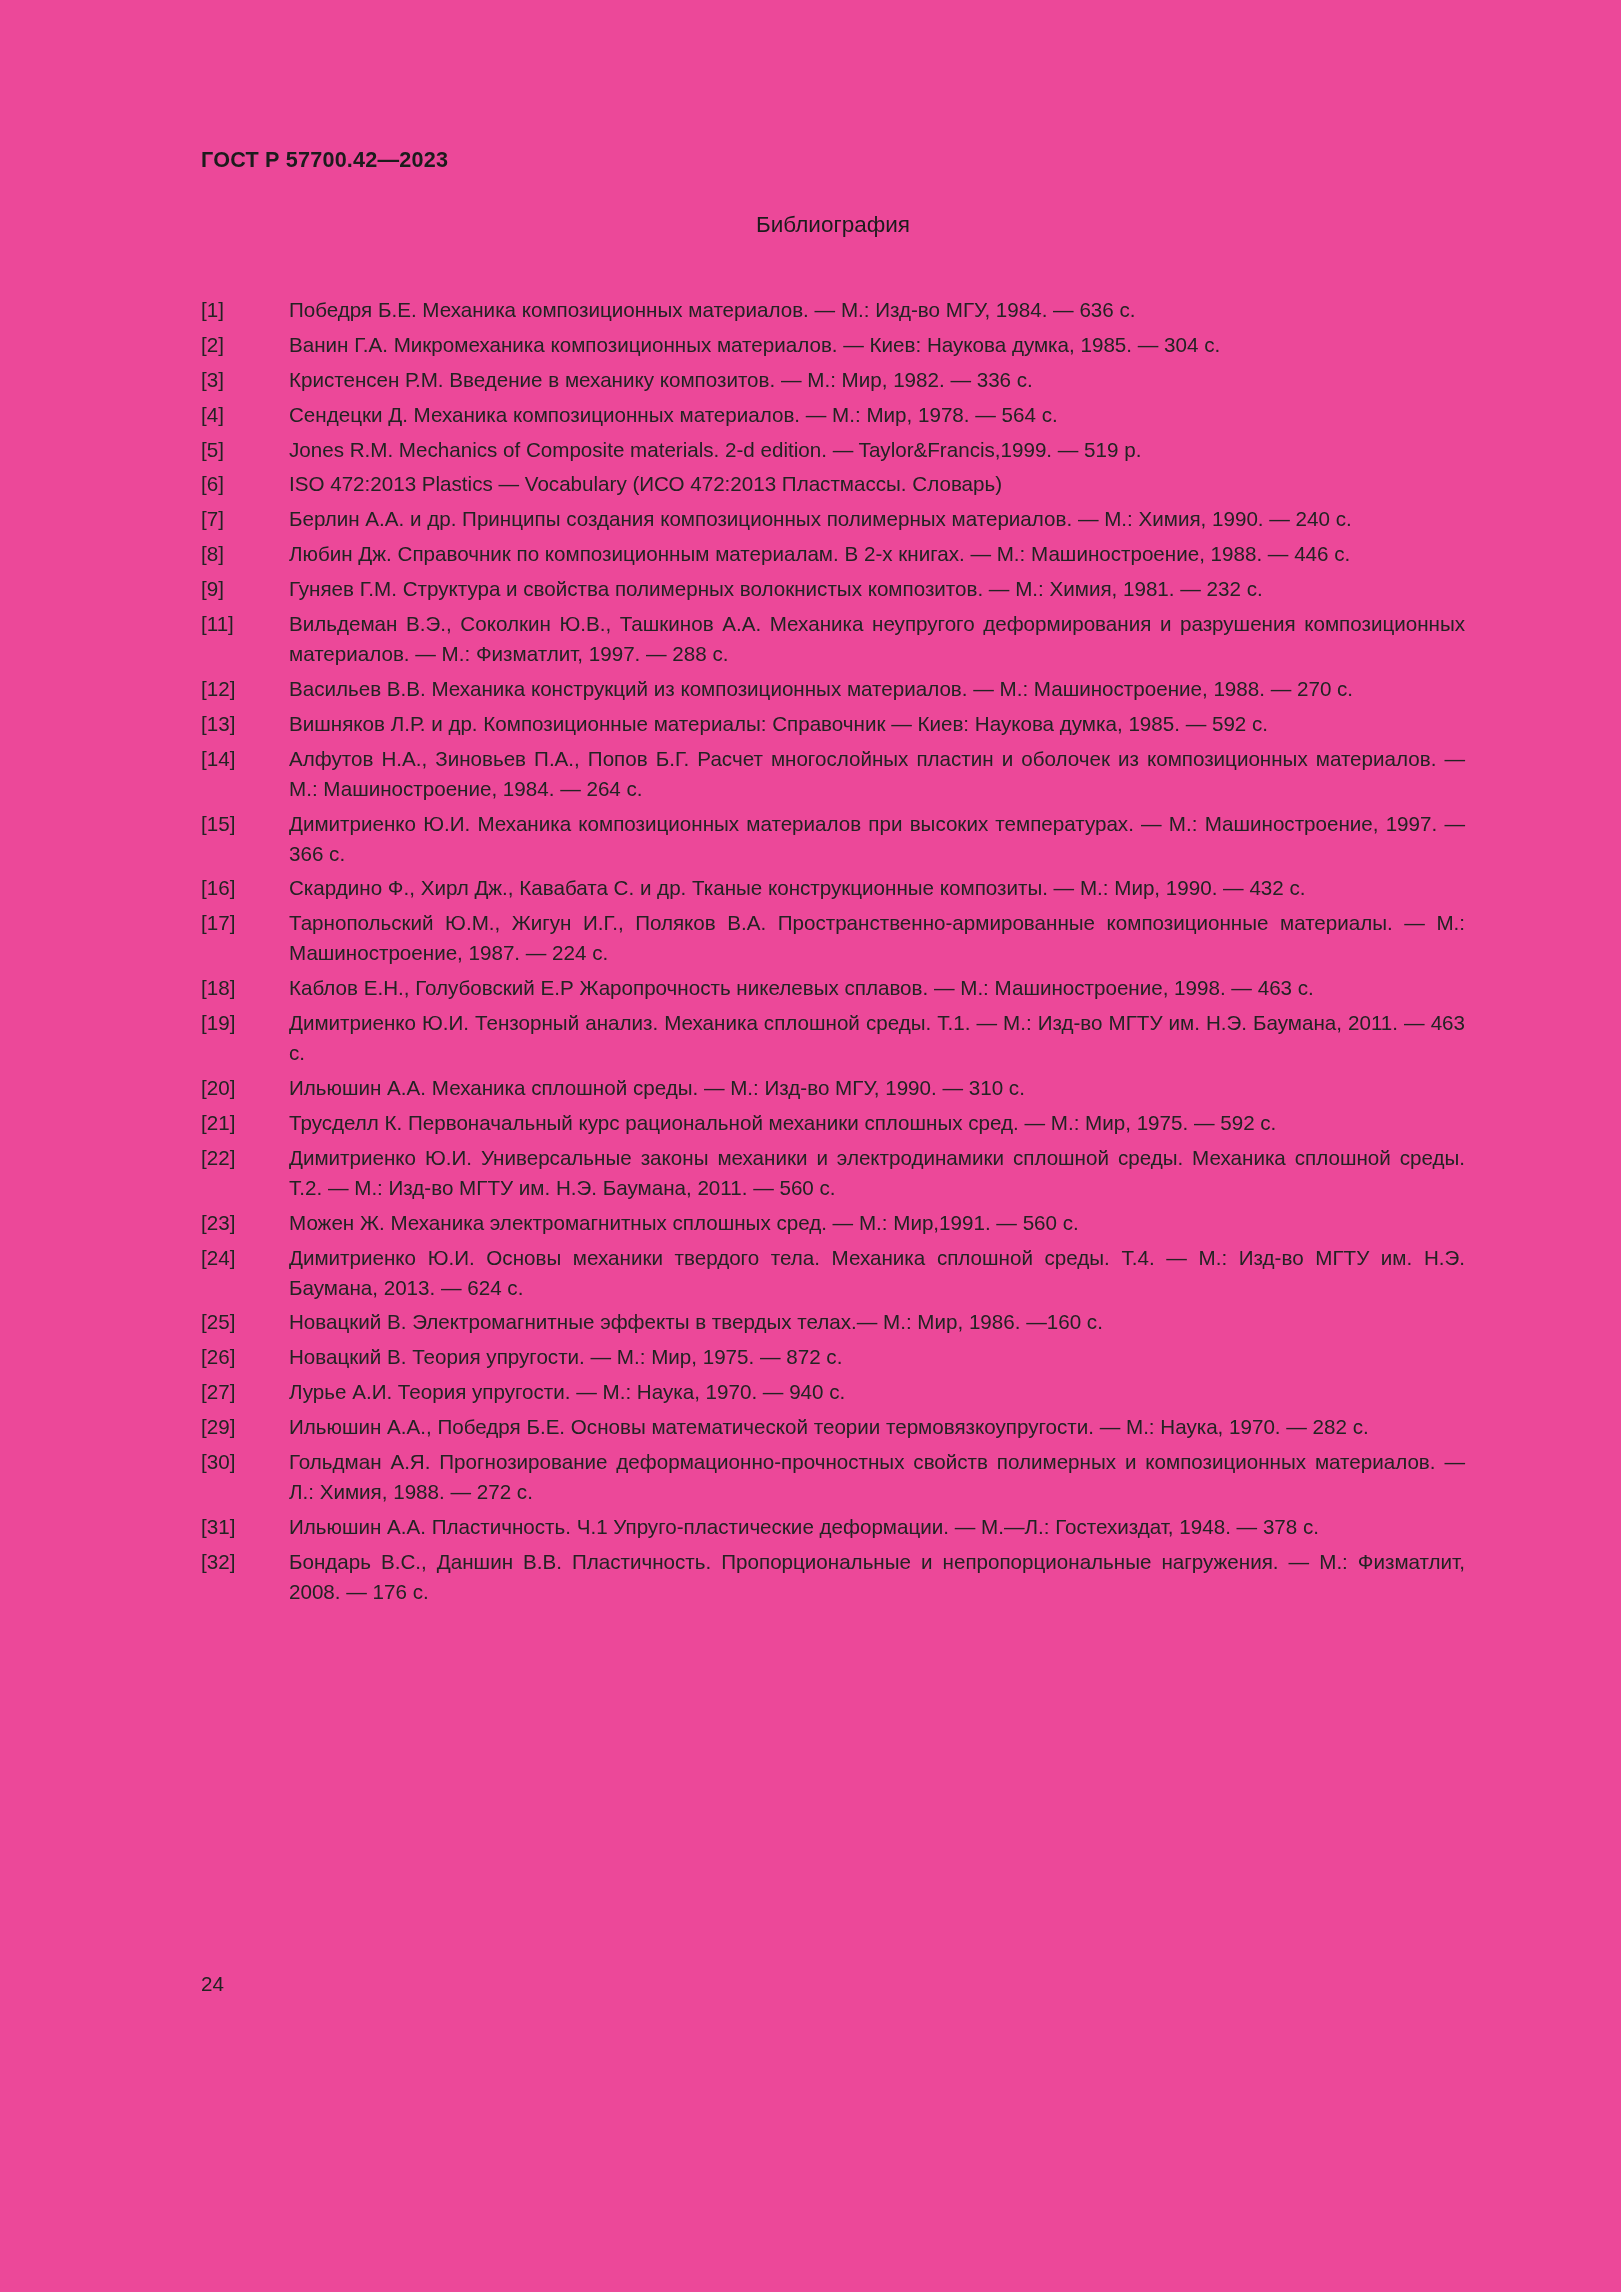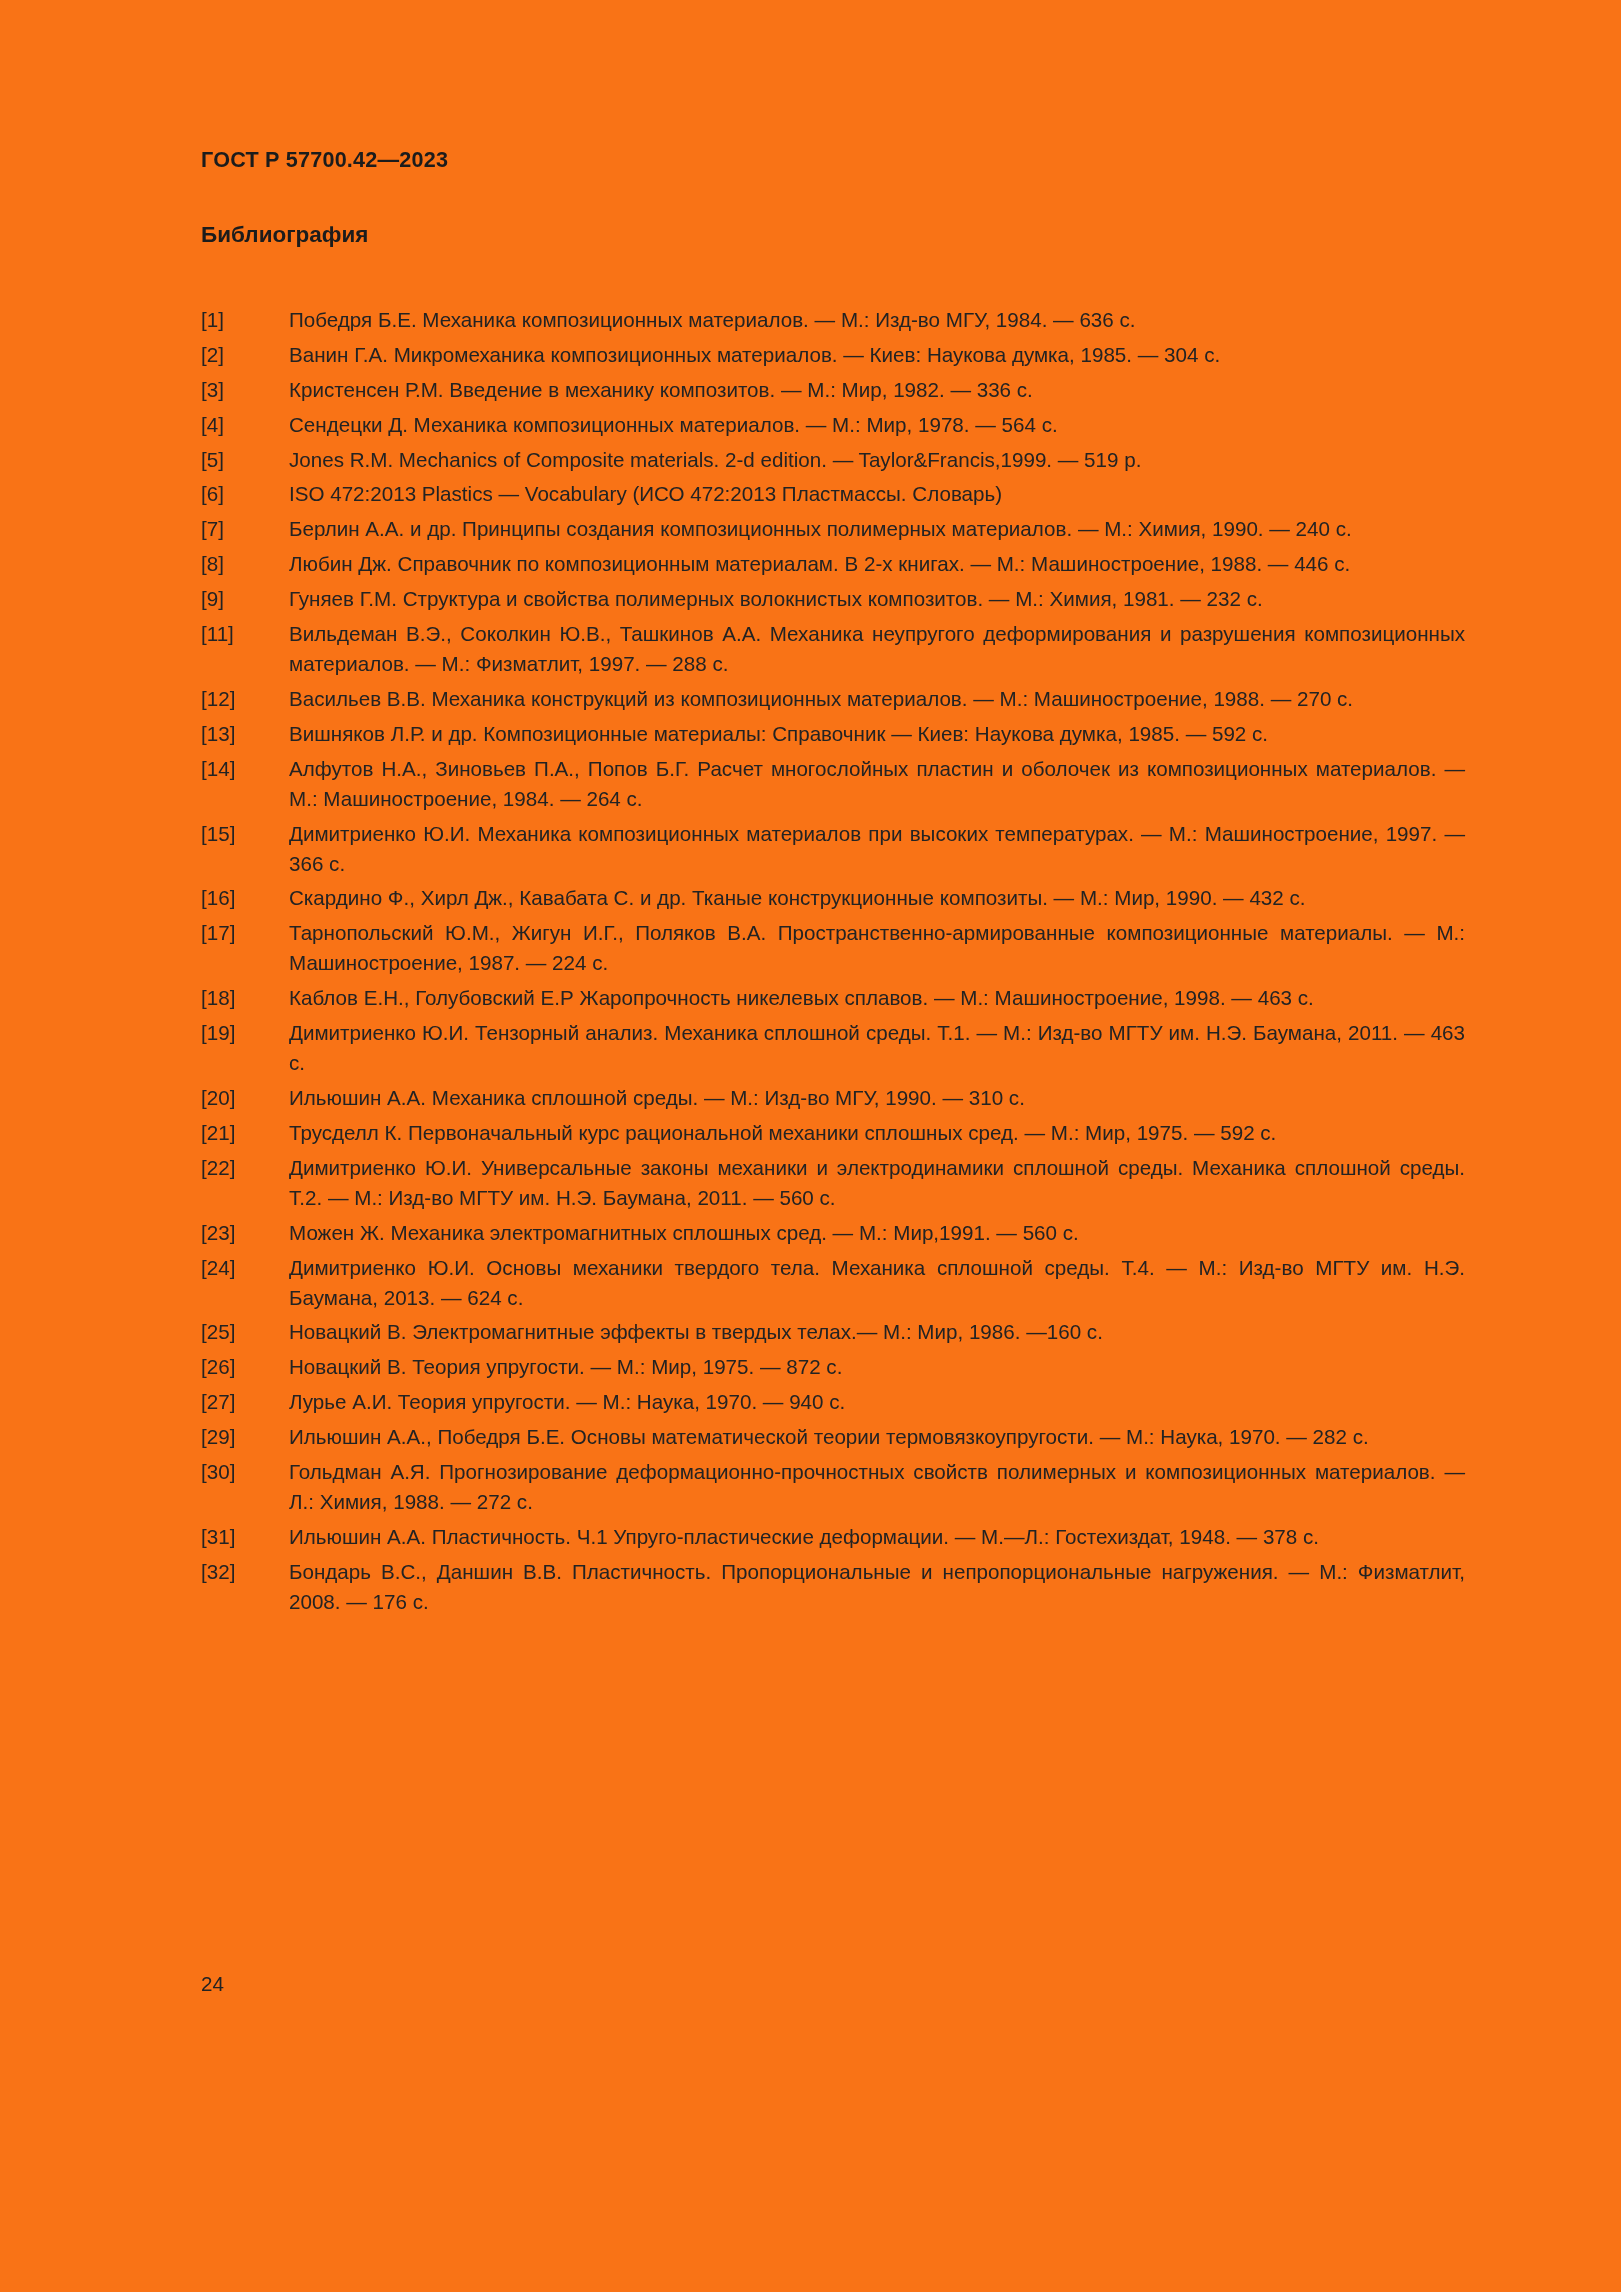--- a/index.html
+++ b/index.html
@@ -9,33 +9,34 @@
     height: 2293px;
     position: relative;
     font-family: "Liberation Sans", sans-serif;
     color: #222222;
     overflow: hidden;
   }
   .page {
     position: absolute;
     inset: 0;
     padding: 147px 156px 0 201px;
-    background: #f97316;
+    background: #ec4899;
   }
   .doc-header {
     font-size: 21.6px;
     font-weight: bold;
     color: #1c1c1c;
     letter-spacing: 0.2px;
   }
   .doc-title {
     font-size: 22.5px;
-    font-weight: bold;
+    font-weight: normal;
+    text-align: center;
     color: #1c1c1c;
-    margin-top: 49px;
+    margin-top: 39px;
     margin-bottom: 57px;
   }
   .ref-list { width: 100%; }
   .ref-row {
     display: flex;
     align-items: flex-start;
     font-size: 20.6px;
     line-height: 30px;
     margin-bottom: 4.9px;
     color: #232323;

